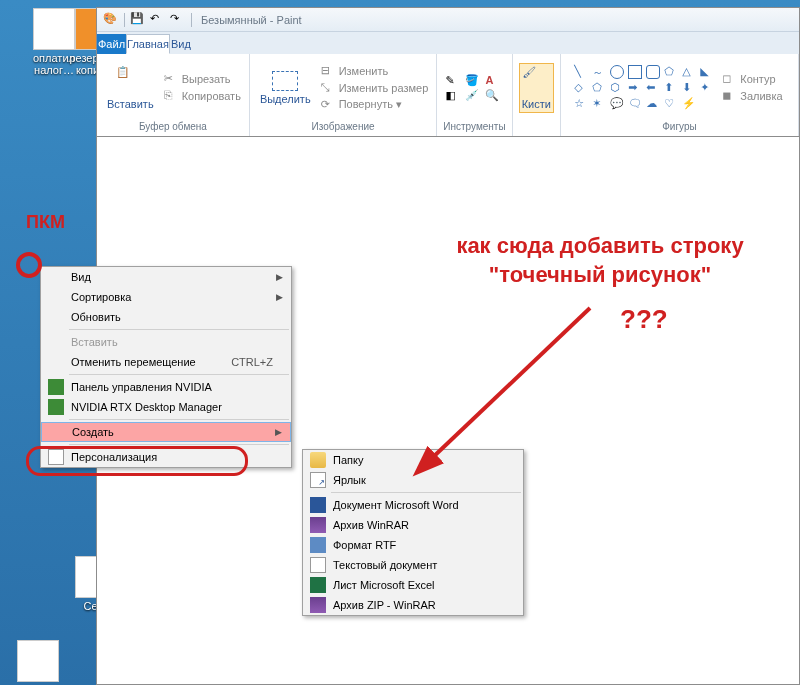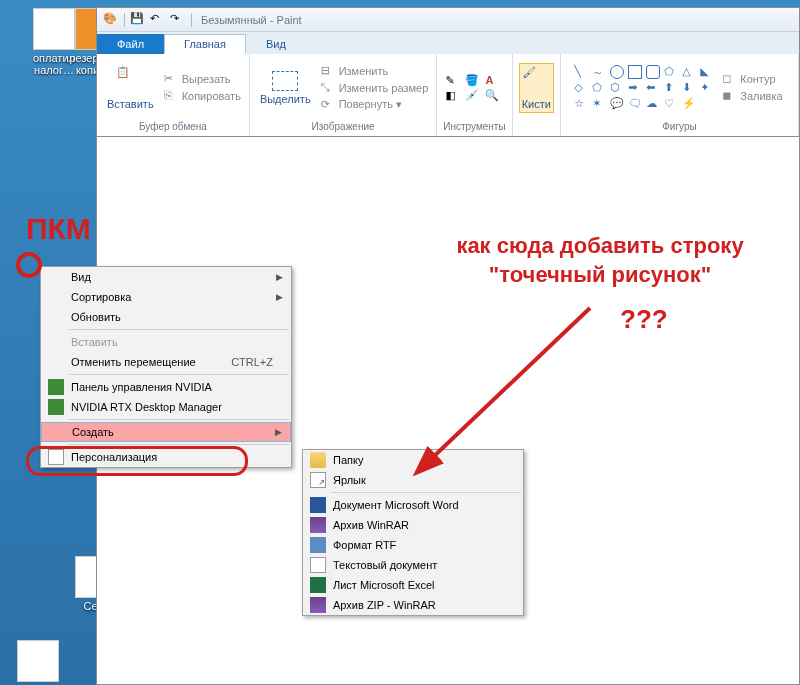--- a/index.html
+++ b/index.html
@@ -5,21 +5,21 @@
 *{margin:0;padding:0;box-sizing:border-box;font-family:"Segoe UI",Tahoma,sans-serif;font-size:11px}
 body{width:800px;height:685px;background:linear-gradient(180deg,#3a8bc4 0%,#2a6fa8 100%);position:relative;overflow:hidden}
 .desk-icon{position:absolute;width:68px;text-align:center;color:#fff;font-size:10px;text-shadow:0 1px 2px #000}
 .desk-icon .ic{width:42px;height:42px;margin:0 auto 2px;background:#fff;border:1px solid #ccc;position:relative}
 .paint-window{position:absolute;left:96px;top:7px;width:704px;height:130px;background:#fff;border:1px solid #8c8c8c}
 .title-bar{height:24px;background:linear-gradient(#f5f8fb,#e5edf5);display:flex;align-items:center;padding:0 4px;border-bottom:1px solid #c7d3e0}
 .qat-icon{width:16px;height:16px;margin:0 2px;display:inline-block}
 .qat-sep{width:1px;height:14px;background:#aeb9c6;margin:0 3px}
 .title-text{color:#6a7887;margin-left:6px}
 .tabs{height:22px;display:flex;align-items:flex-end;background:#e5edf5}
-.tab{padding:3px 19px;border:1px solid transparent;color:#2b5797;cursor:default}
+.tab{padding:3px 0;border:1px solid transparent;color:#2b5797;cursor:default}
 .tab.file{background:#1979ca;color:#fff}
 .tab.active{background:#fff;border:1px solid #b6c3d2;border-bottom:1px solid #fff;color:#2b5797}
 .ribbon{height:82px;display:flex;background:#fff}
 .grp{border-right:1px solid #d6dde6;display:flex;flex-direction:column;align-items:center;padding:2px 6px}
 .grp-body{flex:1;display:flex;align-items:center;gap:4px}
 .grp-label{font-size:10px;color:#6a7887;padding:2px 0}
 .big-btn{display:flex;flex-direction:column;align-items:center;gap:2px;padding:2px 4px;color:#2b5797}
 .big-btn .ic{width:28px;height:30px}
 .small-row{display:flex;flex-direction:column;gap:1px}
 .small-btn{display:flex;align-items:center;gap:4px;color:#888;padding:1px 2px}
@@ -30,21 +30,21 @@
 .canvas{position:absolute;left:96px;top:137px;width:704px;height:548px;background:#fff;border:1px solid #8c8c8c;border-top:none}
 .ctx-menu{position:absolute;background:#f2f2f2;border:1px solid #a0a0a0;box-shadow:2px 2px 4px rgba(0,0,0,.3)}
 .ctx-main{left:40px;top:266px;width:252px}
 .ctx-sub{left:302px;top:449px;width:222px}
 .menu-item{height:20px;display:flex;align-items:center;padding:0 20px 0 30px;position:relative;color:#000}
 .menu-item.hover{background:#fca5a5;border:1px solid #7eb4e8;height:20px}
 .menu-item .arrow{position:absolute;right:8px;font-size:9px;color:#555}
 .menu-item .mic{position:absolute;left:7px;width:16px;height:16px}
 .menu-item .sc{position:absolute;right:18px;color:#555}
 .menu-sep{height:1px;background:#d0d0d0;margin:2px 2px 2px 28px}
-.annot-pkm{position:absolute;left:26px;top:212px;color:#d02020;font-weight:bold;font-size:30px}
+.annot-pkm{position:absolute;left:26px;top:212px;color:#d02020;font-weight:bold;font-size:18px}
 .annot-circ{position:absolute;left:16px;top:252px;width:26px;height:26px;border:4px solid #d02020;border-radius:50%}
 .annot-ques{position:absolute;left:420px;top:232px;color:#d02020;font-weight:bold;font-size:22px;text-align:center;width:360px;line-height:1.3}
 .annot-qqq{position:absolute;left:620px;top:304px;color:#d02020;font-weight:bold;font-size:26px}
 .annot-oval{position:absolute;left:26px;top:446px;width:222px;height:30px;border:3px solid #d02020;border-radius:14px}
 svg.arrow-annot{position:absolute;left:400px;top:300px;width:210px;height:180px;pointer-events:none}
 .folder-ic{background:linear-gradient(#f7d87c,#e8b845);border-radius:2px}
 .nvidia-ic{background:#3d8b37}
 .word-ic{background:#2a5699}
 .excel-ic{background:#1f7244}
 .rar-ic{background:linear-gradient(#6b3f8f,#8f5bb3)}

